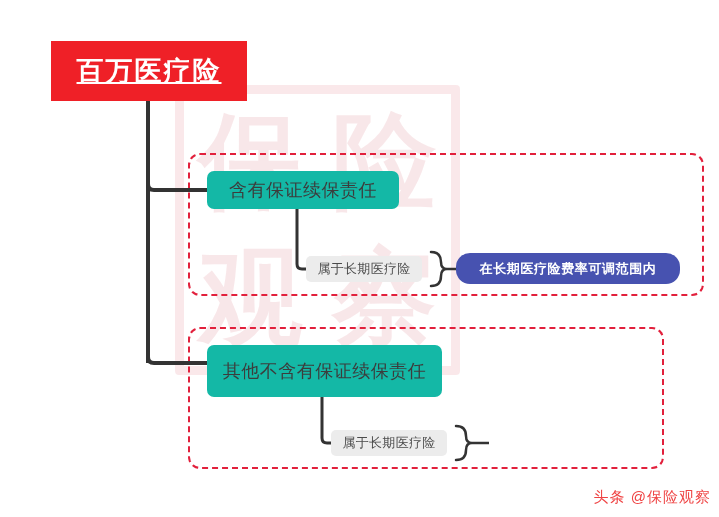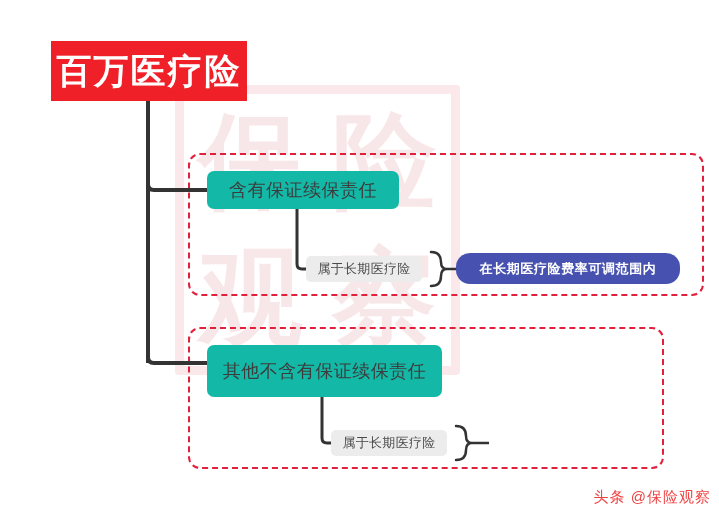--- a/index.html
+++ b/index.html
@@ -61,24 +61,25 @@
   #root-node{
     position:absolute;
     left:51px;top:41px;
     width:196px;height:60px;
     background:#ef2027;
     display:flex;align-items:center;justify-content:center;
     z-index:4;
   }
   #root-node .label{
     color:#ffffff;
-    font-size:35px;
+    font-size:27px;
     font-weight:bold;
     letter-spacing:2px;
     white-space:nowrap;
+    text-decoration:underline;
   }
 
   
   .gray-node{
     position:absolute;
     background:#14b8a6;
     border-radius:7px;
     display:flex;align-items:center;justify-content:center;
     z-index:3;
     padding:0 14px;

